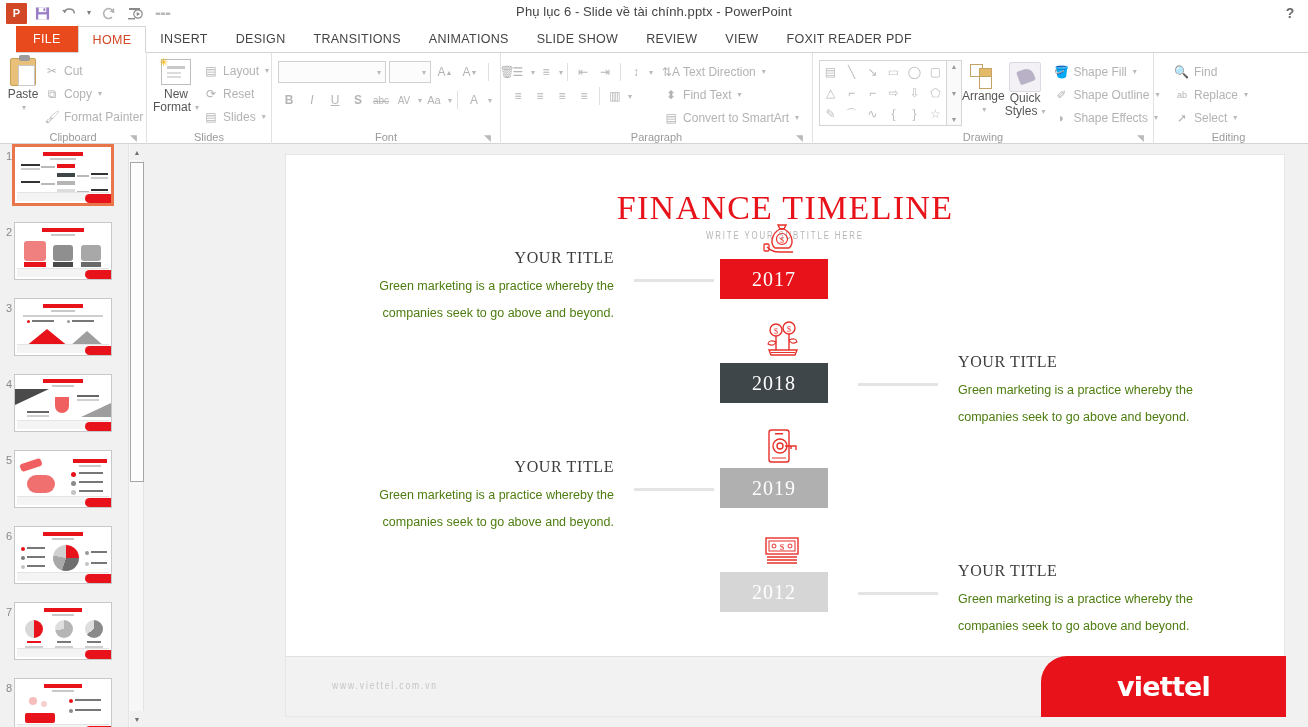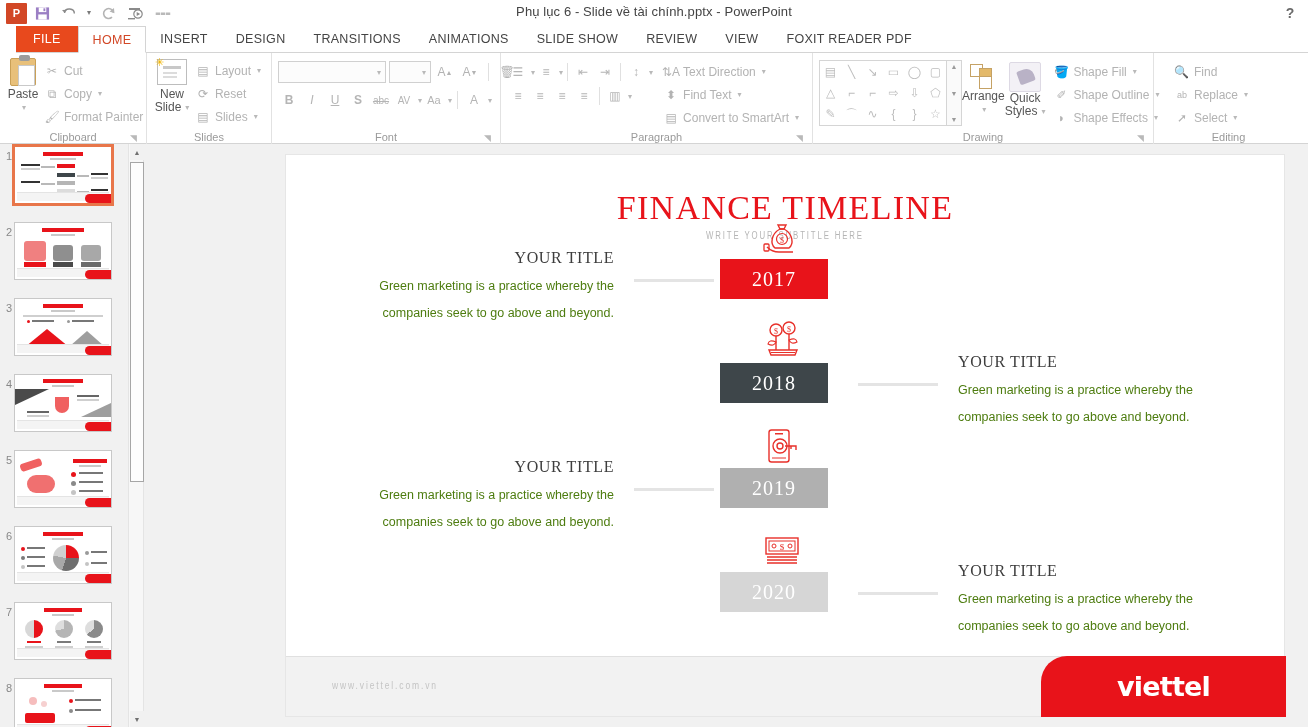--- a/index.html
+++ b/index.html
@@ -363,21 +363,21 @@
     <div class="group" style="width:125px;">
       <div class="group-body">
         <div class="big-btn">
           <div class="big-ico">
             <div class="newslide-ico">
                 <span class="star">✳</span>
               </div>
           </div>
           <div>New</div>
           <div style="display:flex;align-items:center;gap:2px;">
-            <span>Slide</span>
+            <span>Format</span>
             <span class="caret">▾</span>
           </div>
         </div>
         <div style="display:flex;flex-direction:column;padding-top:3px;">
           <div class="cmd">
             <span class="gi">▤</span>
             <span>Layout</span>
             <span class="caret">▾</span>
           </div>
           <div class="cmd">
@@ -806,21 +806,21 @@
           <div class="tl-icon" style="top:-42px;">
             <svg width="44" height="42" viewBox="0 0 44 42">
               <rect x="6" y="8" width="32" height="16" fill="none" stroke="#e8302a" stroke-width="1.4"></rect>
               <rect x="9" y="11" width="26" height="10" fill="none" stroke="#e8302a" stroke-width="1"></rect>
               <text x="22" y="19.5" font-size="9" fill="#e8302a" text-anchor="middle" font-family="serif">$</text>
               <circle cx="14" cy="16" r="2" fill="none" stroke="#e8302a" stroke-width="1"></circle>
               <circle cx="30" cy="16" r="2" fill="none" stroke="#e8302a" stroke-width="1"></circle>
               <path d="M7 27 h30 M7 30 h30 M7 33 h30" stroke="#e8302a" stroke-width="1.3"></path>
             </svg>
           </div>
-          <div class="tl-bar" style="top:0;background:#d6d6d6;">2020</div>
+          <div class="tl-bar" style="top:0;background:#d6d6d6;">2012</div>
           <div class="tl-conn" style="left:572px;top:20px;"></div>
           <div class="tl-tbox right" style="left:672px;top:-10px;">
             <div class="t-title">YOUR TITLE</div>
             <div class="t-body">Green marketing is a practice whereby the companies seek to go above and beyond.</div>
           </div>
         </div>
 
         <div class="slide-footer">
           <div class="footer-url">www.viettel.com.vn</div>
           <div class="viettel-tab">

